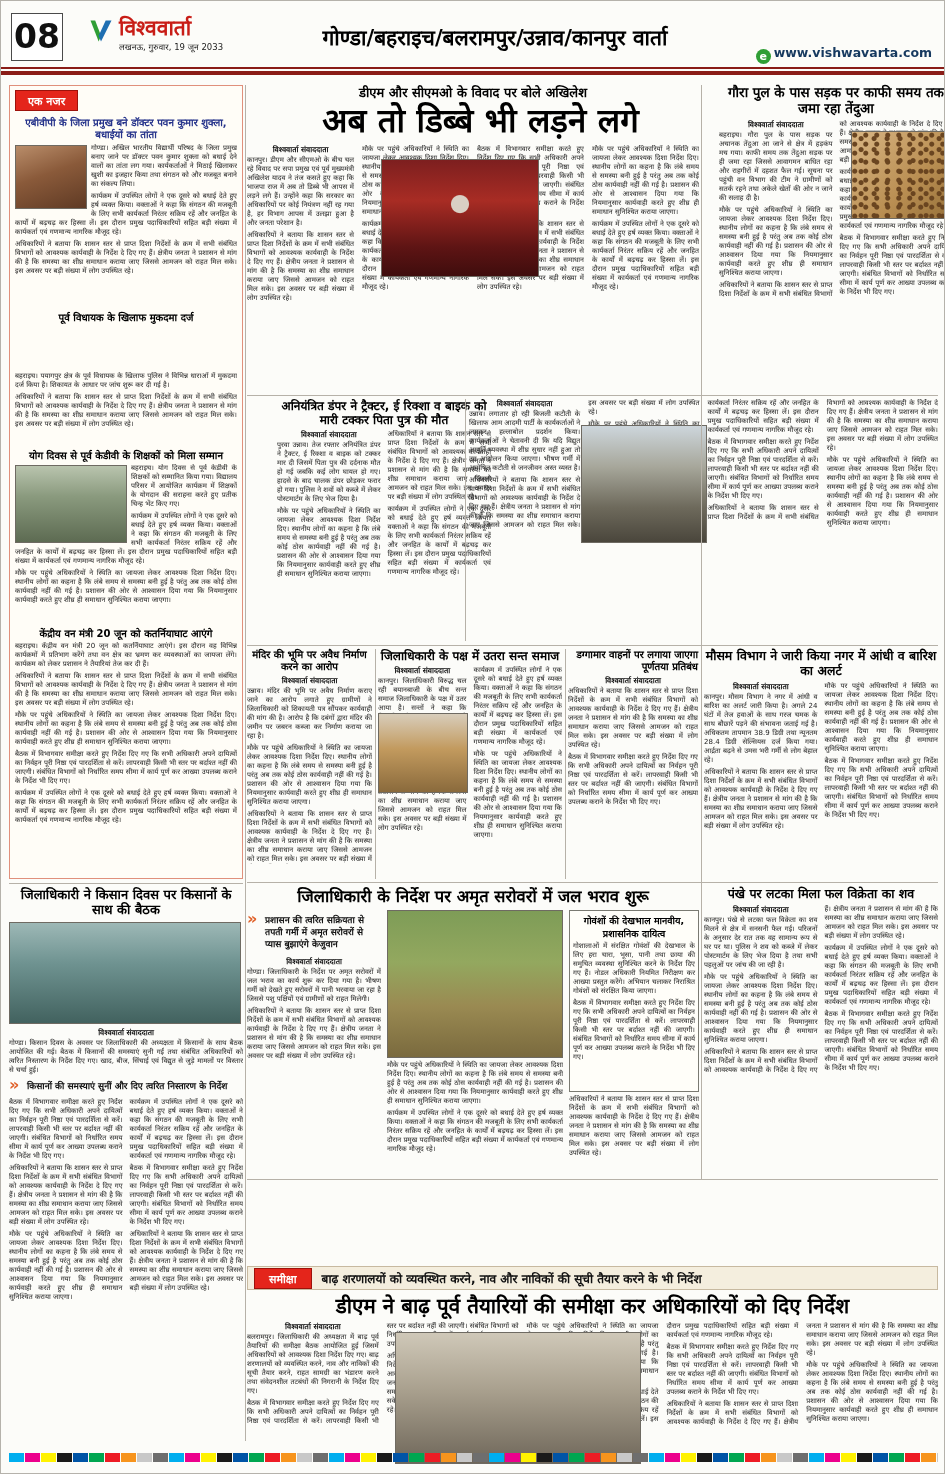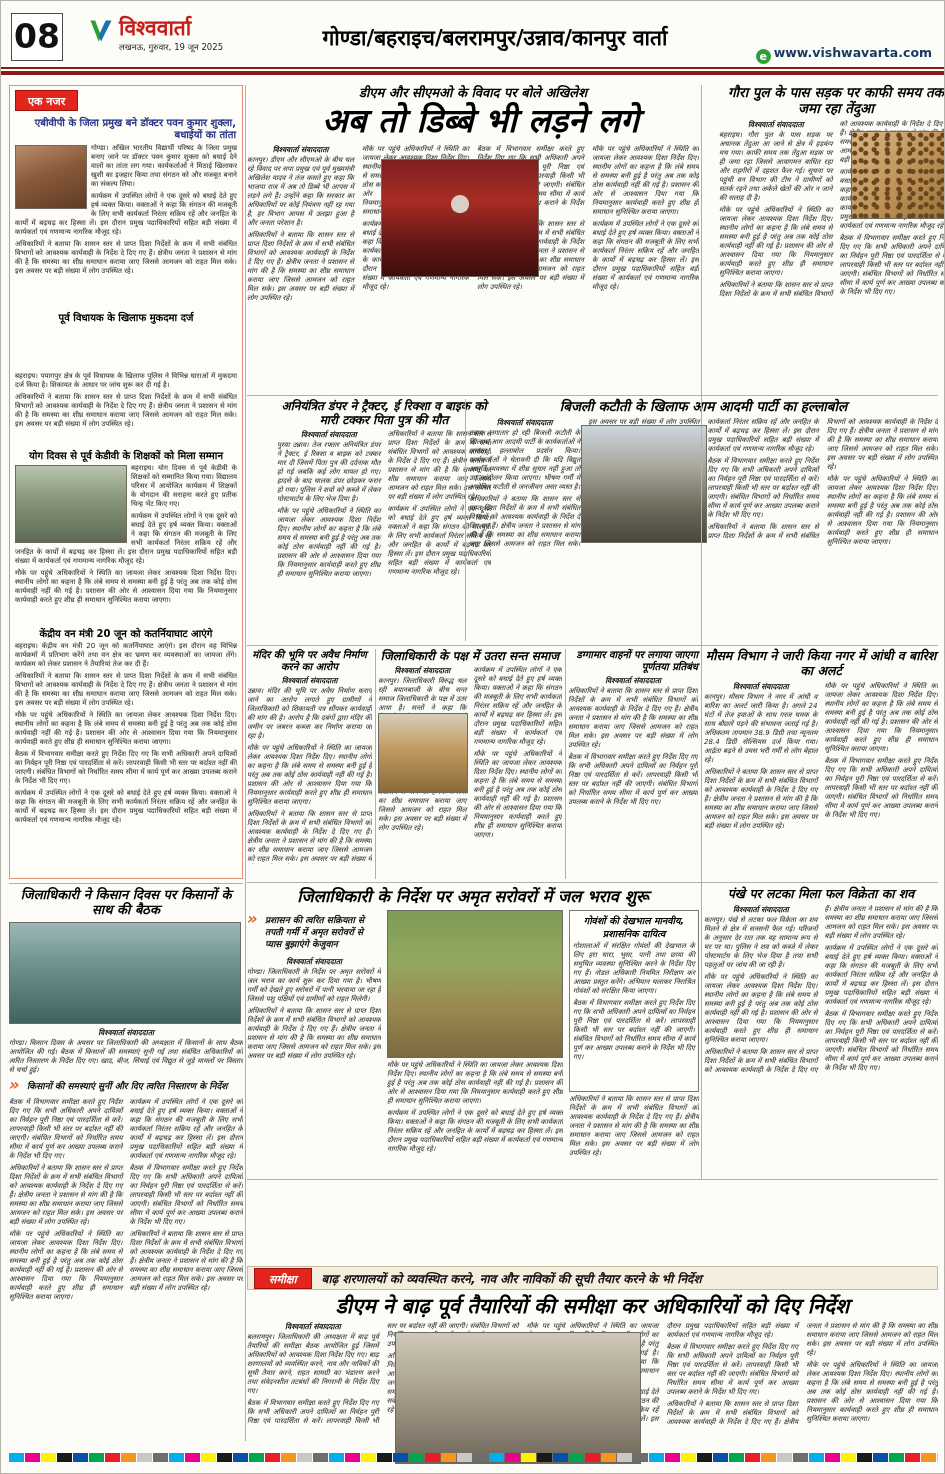--- a/index.html
+++ b/index.html
@@ -1,18 +1,18 @@
 <!DOCTYPE html>
 <html lang="hi"><head>
 <meta charset="utf-8">
 <style>
 *{margin:0;padding:0;box-sizing:border-box;}
 body{background:#dcd9d2;}
 #page{position:relative;width:945px;height:1474px;margin:0 auto;background:#fcfcf9;font-family:"DejaVu Sans",sans-serif;color:#1d1d1d;overflow:hidden;border:1px solid #b5b2ab;}
-.abs{position:absolute;font-style:italic;}
+.abs{position:absolute;}
 .bt{font-size:7px;line-height:9px;text-align:justify;color:#222;}
 .bt p{margin:0 0 3px;}
 .byline{font-size:7.5px;font-weight:bold;text-align:center;margin:0 0 2px;color:#111;}
 .hl{font-weight:bold;color:#000;text-align:center;line-height:1.18;}
 .cols2{column-count:2;column-gap:7px;}
 .cols4{column-count:4;column-gap:8px;}
 .cols5{column-count:5;column-gap:8px;}
 .clip{overflow:hidden;}
 .photo{border:1px solid #6e6a62;}
 .fl{float:left;margin:1px 4px 2px 0;}
@@ -60,31 +60,31 @@
 <div id="page">
 
   <div class="pgnum">08</div>
   <div class="logo-wrap">
     <svg width="28" height="28" viewBox="0 0 24 24" style="margin-right:4px;">
       <path d="M3 3 L10 21 L12 16 L7 3 Z" fill="#2f9e35"></path>
       <path d="M21 3 L12 21 L10 16 L16 3 Z" fill="#1f6fb2"></path>
     </svg>
     <div>
       <div class="masthead">विश्ववार्ता</div>
-      <div class="mh-date">लखनऊ, गुरुवार, 19 जून 2025</div>
+      <div class="mh-date">लखनऊ, गुरुवार, 19 जून 2033</div>
     </div>
   </div>
   <div class="sec-title">गोण्डा/बहराइच/बलरामपुर/उन्नाव/कानपुर वार्ता</div>
   <div class="website"><span class="ebadge">e</span><span>www.vishwavarta.com</span></div>
   <div class="rule-a"></div>
   <div class="rule-b"></div>
 
   <div class="eknazar">
     <div class="ek-label">एक नजर</div>
-    <div class="hl blue" style="font-size:10px;text-align:right;margin:2px 1px 3px;">एबीवीपी के जिला प्रमुख बने डॉक्टर पवन कुमार शुक्ला, बधाईयों का तांता</div>
+    <div class="hl blue" style="font-size:10px;text-align:center;margin:2px 1px 3px;">एबीवीपी के जिला प्रमुख बने डॉक्टर पवन कुमार शुक्ला, बधाईयों का तांता</div>
     <div class="bt clip" style="height:162px;">
       <div class="photo fl ph-abvp" style="width:72px;height:64px;"></div>
       <p>गोण्डा। अखिल भारतीय विद्यार्थी परिषद के जिला प्रमुख बनाए जाने पर डॉक्टर पवन कुमार शुक्ला को बधाई देने वालों का तांता लग गया। कार्यकर्ताओं ने मिठाई खिलाकर खुशी का इजहार किया तथा संगठन को और मजबूत बनाने का संकल्प लिया।</p>
       <p>कार्यक्रम में उपस्थित लोगों ने एक दूसरे को बधाई देते हुए हर्ष व्यक्त किया। वक्ताओं ने कहा कि संगठन की मजबूती के लिए सभी कार्यकर्ता निरंतर सक्रिय रहें और जनहित के कार्यों में बढ़चढ़ कर हिस्सा लें। इस दौरान प्रमुख पदाधिकारियों सहित बड़ी संख्या में कार्यकर्ता एवं गणमान्य नागरिक मौजूद रहे।</p>
       <p>अधिकारियों ने बताया कि शासन स्तर से प्राप्त दिशा निर्देशों के क्रम में सभी संबंधित विभागों को आवश्यक कार्यवाही के निर्देश दे दिए गए हैं। क्षेत्रीय जनता ने प्रशासन से मांग की है कि समस्या का शीघ्र समाधान कराया जाए जिससे आमजन को राहत मिल सके। इस अवसर पर बड़ी संख्या में लोग उपस्थित रहे।</p>
     </div>
     <div class="sub-head">पूर्व विधायक के खिलाफ मुकदमा दर्ज</div>
     <div class="bt clip" style="height:72px;margin-top:48px;">
       <p>बहराइच। पयागपुर क्षेत्र के पूर्व विधायक के खिलाफ पुलिस ने विभिन्न धाराओं में मुकदमा दर्ज किया है। शिकायत के आधार पर जांच शुरू कर दी गई है।</p>
       <p>अधिकारियों ने बताया कि शासन स्तर से प्राप्त दिशा निर्देशों के क्रम में सभी संबंधित विभागों को आवश्यक कार्यवाही के निर्देश दे दिए गए हैं। क्षेत्रीय जनता ने प्रशासन से मांग की है कि समस्या का शीघ्र समाधान कराया जाए जिससे आमजन को राहत मिल सके। इस अवसर पर बड़ी संख्या में लोग उपस्थित रहे।</p>
@@ -141,21 +141,20 @@
     <div class="bt cols2 clip" style="height:192px;">
       <div class="byline">विश्ववार्ता संवाददाता</div>
       <p>पुरवा उन्नाव। तेज रफ्तार अनियंत्रित डंपर ने ट्रैक्टर, ई रिक्शा व बाइक को टक्कर मार दी जिसमें पिता पुत्र की दर्दनाक मौत हो गई जबकि कई लोग घायल हो गए। हादसे के बाद चालक डंपर छोड़कर फरार हो गया। पुलिस ने शवों को कब्जे में लेकर पोस्टमार्टम के लिए भेज दिया है।</p>
       <p>मौके पर पहुंचे अधिकारियों ने स्थिति का जायजा लेकर आवश्यक दिशा निर्देश दिए। स्थानीय लोगों का कहना है कि लंबे समय से समस्या बनी हुई है परंतु अब तक कोई ठोस कार्यवाही नहीं की गई है। प्रशासन की ओर से आश्वासन दिया गया कि नियमानुसार कार्यवाही करते हुए शीघ्र ही समाधान सुनिश्चित कराया जाएगा।</p>
       <p>अधिकारियों ने बताया कि शासन स्तर से प्राप्त दिशा निर्देशों के क्रम में सभी संबंधित विभागों को आवश्यक कार्यवाही के निर्देश दे दिए गए हैं। क्षेत्रीय जनता ने प्रशासन से मांग की है कि समस्या का शीघ्र समाधान कराया जाए जिससे आमजन को राहत मिल सके। इस अवसर पर बड़ी संख्या में लोग उपस्थित रहे।</p>
       <p>कार्यक्रम में उपस्थित लोगों ने एक दूसरे को बधाई देते हुए हर्ष व्यक्त किया। वक्ताओं ने कहा कि संगठन की मजबूती के लिए सभी कार्यकर्ता निरंतर सक्रिय रहें और जनहित के कार्यों में बढ़चढ़ कर हिस्सा लें। इस दौरान प्रमुख पदाधिकारियों सहित बड़ी संख्या में कार्यकर्ता एवं गणमान्य नागरिक मौजूद रहे।</p>
     </div>
   </div>
 
   <div class="abs" style="left:468px;top:398px;width:469px;height:240px;">
-    <div class="hl" style="font-size:13.5px;margin-bottom:3px;">बिजली कटौती के खिलाफ आम आदमी पार्टी का हल्लाबोल</div>
     <div class="bt cols4 clip" style="height:204px;">
       <div class="byline">विश्ववार्ता संवाददाता</div>
       <p>उन्नाव। लगातार हो रही बिजली कटौती के खिलाफ आम आदमी पार्टी के कार्यकर्ताओं ने जमकर हल्लाबोल प्रदर्शन किया। कार्यकर्ताओं ने चेतावनी दी कि यदि विद्युत आपूर्ति व्यवस्था में शीघ्र सुधार नहीं हुआ तो उग्र आंदोलन किया जाएगा। भीषण गर्मी में अघोषित कटौती से जनजीवन अस्त व्यस्त है।</p>
       <p>अधिकारियों ने बताया कि शासन स्तर से प्राप्त दिशा निर्देशों के क्रम में सभी संबंधित विभागों को आवश्यक कार्यवाही के निर्देश दे दिए गए हैं। क्षेत्रीय जनता ने प्रशासन से मांग की है कि समस्या का शीघ्र समाधान कराया जाए जिससे आमजन को राहत मिल सके। इस अवसर पर बड़ी संख्या में लोग उपस्थित रहे।</p>
       <p>मौके पर पहुंचे अधिकारियों ने स्थिति का जायजा लेकर आवश्यक दिशा निर्देश दिए। स्थानीय लोगों का कहना है कि लंबे समय से समस्या बनी हुई है परंतु अब तक कोई ठोस कार्यवाही नहीं की गई है। प्रशासन की ओर से आश्वासन दिया गया कि नियमानुसार कार्यवाही करते हुए शीघ्र ही समाधान सुनिश्चित कराया जाएगा।</p>
       <p>कार्यक्रम में उपस्थित लोगों ने एक दूसरे को बधाई देते हुए हर्ष व्यक्त किया। वक्ताओं ने कहा कि संगठन की मजबूती के लिए सभी कार्यकर्ता निरंतर सक्रिय रहें और जनहित के कार्यों में बढ़चढ़ कर हिस्सा लें। इस दौरान प्रमुख पदाधिकारियों सहित बड़ी संख्या में कार्यकर्ता एवं गणमान्य नागरिक मौजूद रहे।</p>
       <p>बैठक में विभागवार समीक्षा करते हुए निर्देश दिए गए कि सभी अधिकारी अपने दायित्वों का निर्वहन पूरी निष्ठा एवं पारदर्शिता से करें। लापरवाही किसी भी स्तर पर बर्दाश्त नहीं की जाएगी। संबंधित विभागों को निर्धारित समय सीमा में कार्य पूर्ण कर आख्या उपलब्ध कराने के निर्देश भी दिए गए।</p>
       <p>अधिकारियों ने बताया कि शासन स्तर से प्राप्त दिशा निर्देशों के क्रम में सभी संबंधित विभागों को आवश्यक कार्यवाही के निर्देश दे दिए गए हैं। क्षेत्रीय जनता ने प्रशासन से मांग की है कि समस्या का शीघ्र समाधान कराया जाए जिससे आमजन को राहत मिल सके। इस अवसर पर बड़ी संख्या में लोग उपस्थित रहे।</p>
       <p>मौके पर पहुंचे अधिकारियों ने स्थिति का जायजा लेकर आवश्यक दिशा निर्देश दिए। स्थानीय लोगों का कहना है कि लंबे समय से समस्या बनी हुई है परंतु अब तक कोई ठोस कार्यवाही नहीं की गई है। प्रशासन की ओर से आश्वासन दिया गया कि नियमानुसार कार्यवाही करते हुए शीघ्र ही समाधान सुनिश्चित कराया जाएगा।</p>
     </div>

